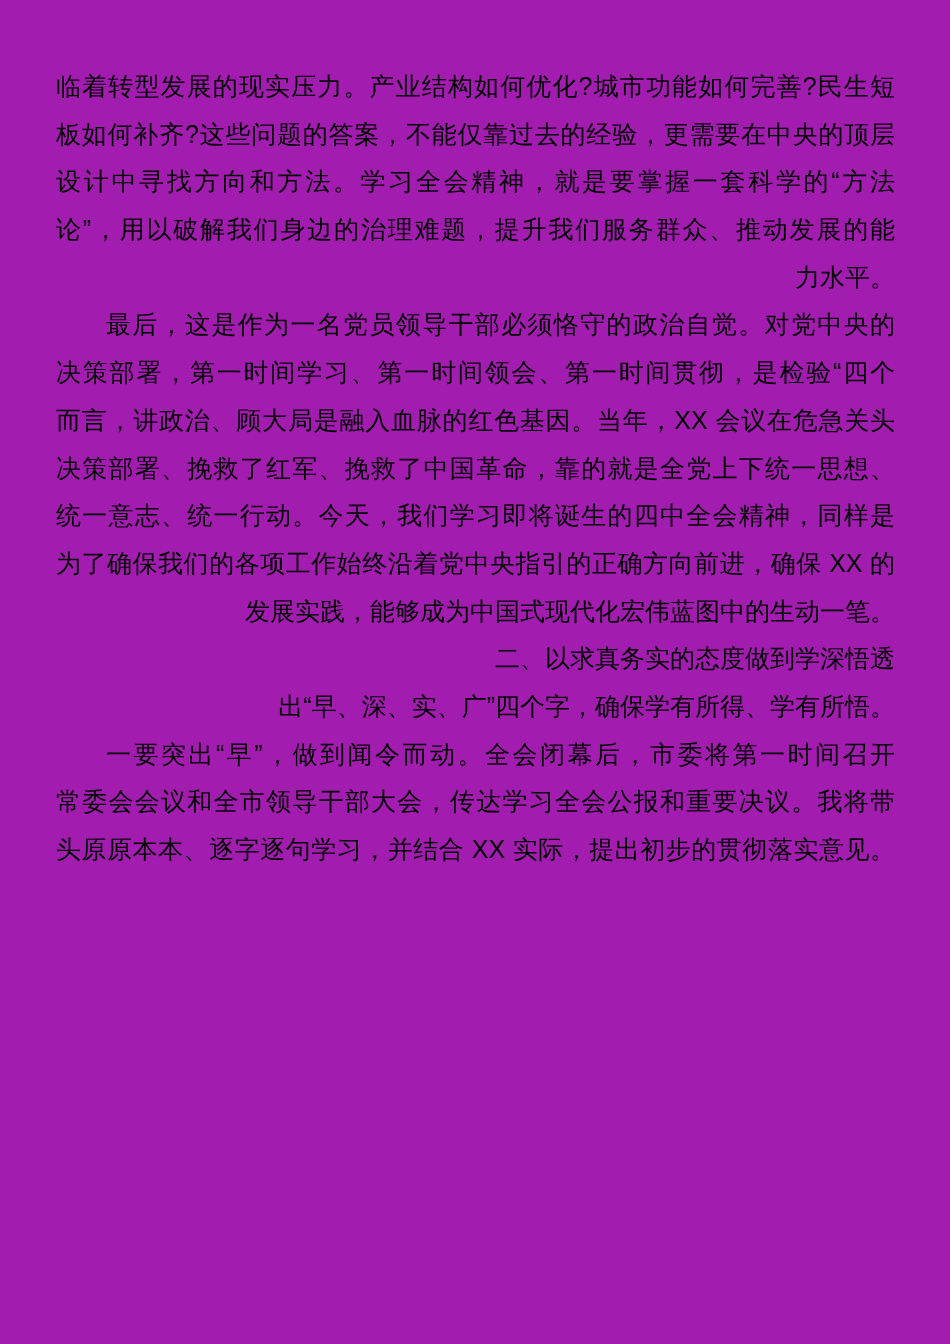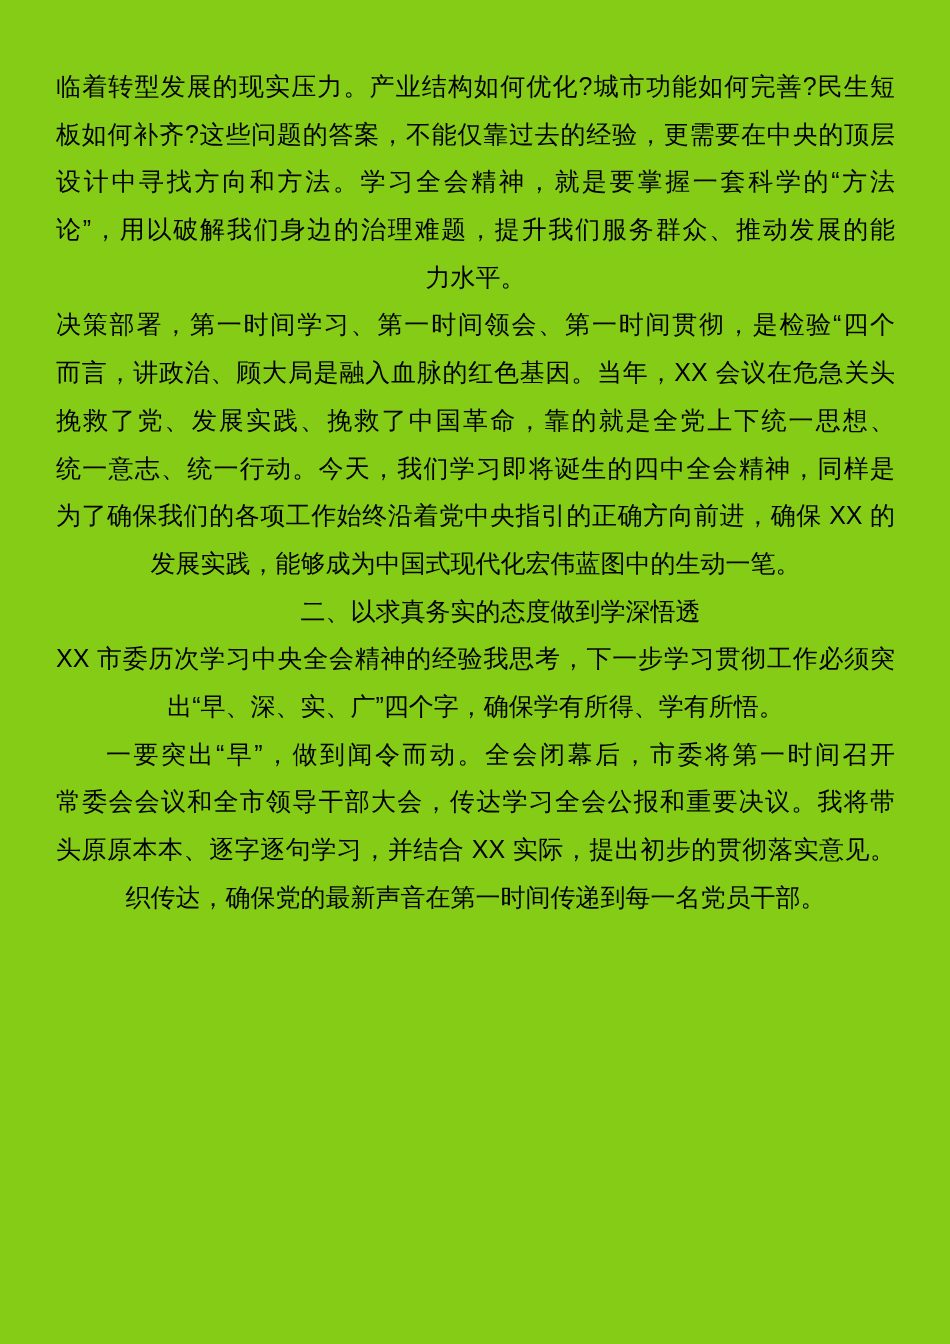--- a/index.html
+++ b/index.html
@@ -5,34 +5,34 @@
   html, body {
     margin: 0;
     padding: 0;
     background: #ffffff;
   }
   .page {
     position: relative;
     width: 950px;
     height: 1344px;
     box-sizing: border-box;
-    background: #84cc16;
+    background: #a21caf;
     color: #000000;
     font-family: "Liberation Sans", sans-serif;
     padding: 63px 55px 0 56px;
     overflow: hidden;
   }
   .doc-body { width: 839px; }
   .para { margin: 0; padding: 0; }
   .line {
     height: 47.7px;
     line-height: 47.7px;
     font-size: 25px;
     letter-spacing: 0;
-    text-align: center;
+    text-align: right;
     overflow: hidden;
     white-space: nowrap;
   }
   .line.just {
     white-space: normal;
     text-align: justify;
     text-align-last: justify;
   }
   .line.ind { text-indent: 2em; }
 </style>
@@ -42,34 +42,33 @@
 <div class="page">
   <div class="doc-body">
       <div class="para">
         <div class="line just">临着转型发展的现实压力。产业结构如何优化?城市功能如何完善?民生短</div>
         <div class="line just">板如何补齐?这些问题的答案，不能仅靠过去的经验，更需要在中央的顶层</div>
         <div class="line just">设计中寻找方向和方法。学习全会精神，就是要掌握一套科学的“方法</div>
         <div class="line just">论”，用以破解我们身边的治理难题，提升我们服务群众、推动发展的能</div>
         <div class="line">力水平。</div>
       </div>
       <div class="para">
+        <div class="line just ind">最后，这是作为一名党员领导干部必须恪守的政治自觉。对党中央的</div>
         <div class="line just">决策部署，第一时间学习、第一时间领会、第一时间贯彻，是检验“四个</div>
         <div class="line just">而言，讲政治、顾大局是融入血脉的红色基因。当年，XX 会议在危急关头</div>
-        <div class="line just">挽救了党、发展实践、挽救了中国革命，靠的就是全党上下统一思想、</div>
+        <div class="line just">决策部署、挽救了红军、挽救了中国革命，靠的就是全党上下统一思想、</div>
         <div class="line just">统一意志、统一行动。今天，我们学习即将诞生的四中全会精神，同样是</div>
         <div class="line just">为了确保我们的各项工作始终沿着党中央指引的正确方向前进，确保 XX 的</div>
         <div class="line">发展实践，能够成为中国式现代化宏伟蓝图中的生动一笔。</div>
       </div>
       <div class="para">
         <div class="line ind">二、以求真务实的态度做到学深悟透</div>
       </div>
       <div class="para">
-        <div class="line just">XX 市委历次学习中央全会精神的经验我思考，下一步学习贯彻工作必须突</div>
         <div class="line">出“早、深、实、广”四个字，确保学有所得、学有所悟。</div>
       </div>
       <div class="para">
         <div class="line just ind">一要突出“早”，做到闻令而动。全会闭幕后，市委将第一时间召开</div>
         <div class="line just">常委会会议和全市领导干部大会，传达学习全会公报和重要决议。我将带</div>
         <div class="line just">头原原本本、逐字逐句学习，并结合 XX 实际，提出初步的贯彻落实意见。</div>
-        <div class="line">织传达，确保党的最新声音在第一时间传递到每一名党员干部。</div>
       </div>
     </div>
 </div>
 
 </body></html>

